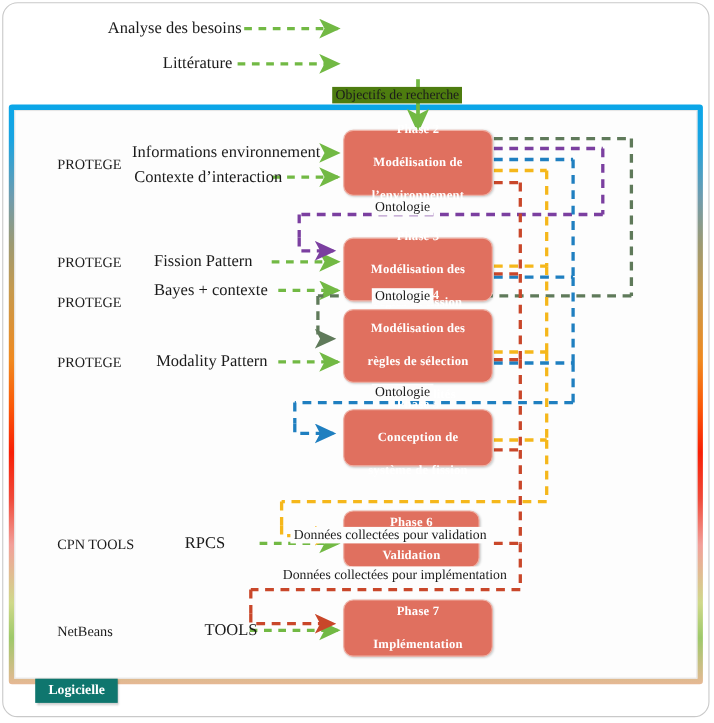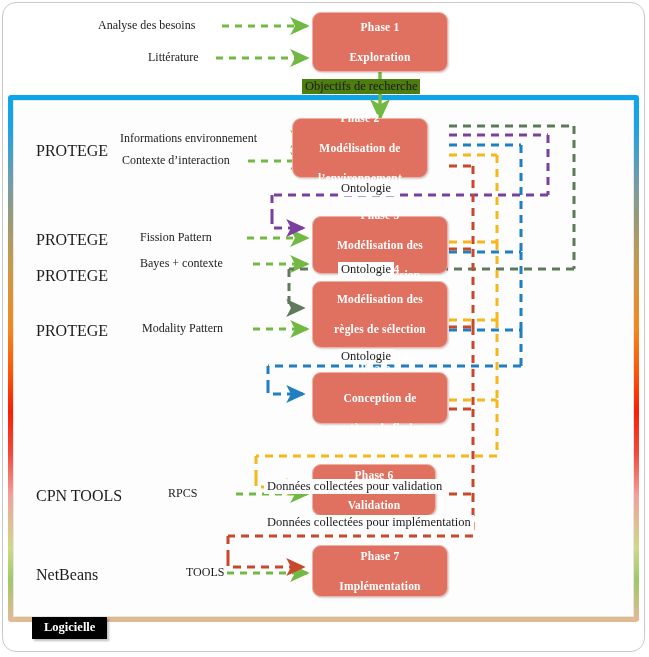--- a/index.html
+++ b/index.html
@@ -26,29 +26,29 @@
   
   .phase{position:absolute;box-sizing:border-box;background:#e0705f;
     border:1.6px solid #f0b0a4;border-radius:9px;
     color:#ffffff;font-weight:bold;text-align:center;
     display:flex;align-items:center;justify-content:center;
     font-size:11.5px;line-height:15px;letter-spacing:.2px;
     box-shadow:1px 1px 2px rgba(0,0,0,.18);}
   .phase span{display:block;padding:0 4px;}
 
   
-  .lbl{position:absolute;color:#1b1b1b;font-size:12px;white-space:nowrap;}
-  .tool{position:absolute;color:#1b1b1b;font-size:16px;white-space:nowrap;}
+  .lbl{position:absolute;color:#1b1b1b;font-size:15px;white-space:nowrap;}
+  .tool{position:absolute;color:#1b1b1b;font-size:13px;white-space:nowrap;margin-left:16px;}
 
   
   .cap{position:absolute;color:#1b1b1b;font-size:12.5px;white-space:nowrap;
     background:#fdfdfd;padding:0 3px;}
 
   
-  .chip{position:absolute;background:#000000;color:#fff;font-weight:bold;
+  .chip{position:absolute;background:#0f766e;color:#fff;font-weight:bold;
     font-size:12.5px;padding:3px 12px 4px 12px;white-space:nowrap;
     box-shadow:1.5px 1.5px 2px rgba(0,0,0,.25);}
 </style>
 </head>
 <body>
 
 <div id="stage">
 
   <div class="outer-card"></div>
 
@@ -147,28 +147,22 @@
         <path d="M473,409 L473,494"></path>
         <path d="M449,494 L473,494"></path>
         <path d="M473,494 L473,536"></path>
         <path d="M473,536 L228,536"></path>
         <path d="M228,536 L228,558"></path>
       </g>
       <path d="M228,558 L228,567 L303,567" stroke="#c9472a" stroke-dasharray="8,6" marker-end="url(#ar)"></path>
     </g>
   </svg>
 
-  <div class="phase" style="left:312px;top:12px;width:136px;height:60px;">
-    <span>
-      <span>Phase 1</span><br>
-      <span>Exploration</span>
-    </span>
-  </div>
-
-  <div class="phase" style="left:292px;top:118px;width:136px;height:60px;">
+
+  <div class="phase" style="left:312px;top:118px;width:136px;height:60px;">
     <span>
       <span>Phase 2</span><br>
       <span>Modélisation de</span><br>
       <span>l’environnement</span>
     </span>
   </div>
 
   <div class="phase" style="left:312px;top:216px;width:136px;height:58px;">
     <span>
       <span>Phase 3</span><br>
@@ -223,17 +217,17 @@
   <div class="tool" style="left:36px;top:267px;">PROTEGE</div>
   <div class="tool" style="left:36px;top:322px;">PROTEGE</div>
   <div class="tool" style="left:36px;top:487px;">CPN TOOLS</div>
   <div class="tool" style="left:36px;top:566px;">NetBeans</div>
 
   <div class="cap" style="left:302px;top:79px;background:#4d7c0f;">Objectifs de recherche</div>
   <div class="cap" style="left:338px;top:181px;">Ontologie</div>
   <div class="cap" style="left:338px;top:262px;">Ontologie</div>
   <div class="cap" style="left:338px;top:349px;">Ontologie</div>
   <div class="cap" style="left:264px;top:431px;margin-top:48px;">Données collectées pour validation</div>
-  <div class="cap" style="left:264px;top:515px;">Données collectées pour implémentation</div>
+  <div class="cap" style="left:254px;top:515px;">Données collectées pour implémentation</div>
 
   <div class="chip" style="left:32px;top:617px;">Logicielle</div>
 
 </div>
 
 </body></html>

